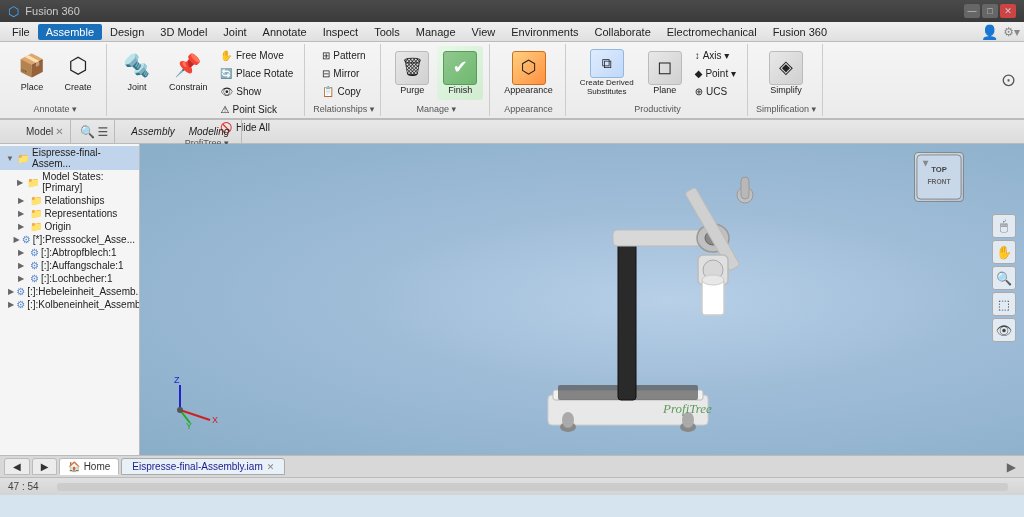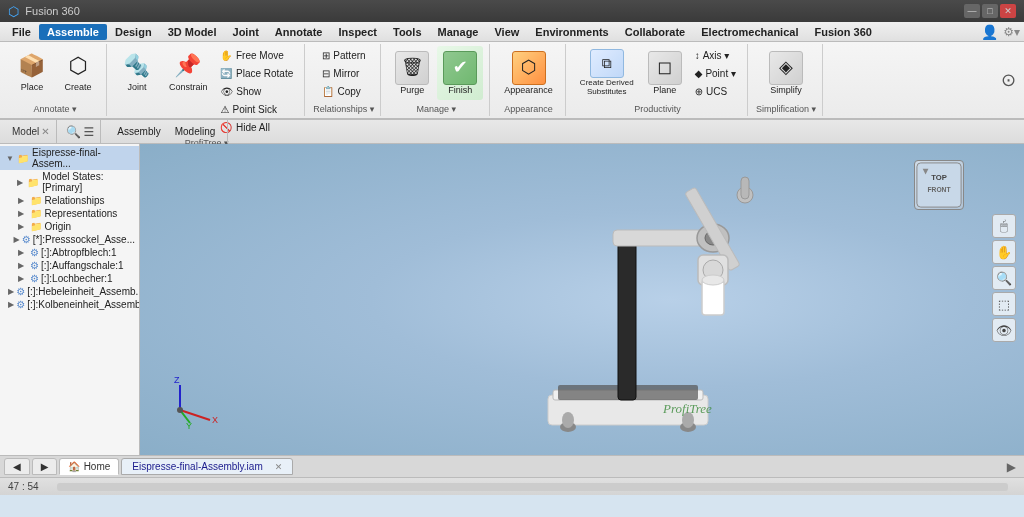--- a/index.html
+++ b/index.html
@@ -28,21 +28,20 @@
       align-items: center;
       padding: 0 4px;
       border-bottom: 1px solid #bbb;
     }
     .menu-item {
       padding: 2px 8px;
       font-size: 11px;
       color: #222;
       cursor: pointer;
       border-radius: 2px;
-      font-weight: bold;
     }
     .menu-item.active { background: #1a6fba; color: white; }
 
     
     #ribbon {
       height: 78px;
       background: linear-gradient(to bottom, #f5f5f5, #ebebeb);
       border-bottom: 2px solid #bbb;
       display: flex;
       align-items: stretch;
@@ -100,38 +99,38 @@
     }
     .ribbon-small-col { display: flex; flex-direction: column; gap: 0; }
 
     
     #toolbar-strip {
       height: 24px;
       background: linear-gradient(to bottom, #e8e8e8, #dcdcdc);
       border-bottom: 1px solid #bbb;
       display: flex;
       align-items: center;
-      padding: 0 6px;
+      padding: 0 20px;
       gap: 4px;
     }
     .toolbar-group {
       display: flex;
       align-items: center;
       gap: 2px;
       padding: 0 6px;
       border-right: 1px solid #bbb;
       height: 100%;
     }
     .toolbar-btn {
       padding: 2px 6px;
       font-size: 10px;
       color: #222;
       cursor: pointer;
       border-radius: 2px;
-      display: flex; align-items: center; gap: 2px;
+      display: flex; align-items: center; gap: 2px; font-style: italic;
     }
 
     
     #main {
       display: flex;
       height: calc(517px - 22px - 20px - 78px - 24px - 22px - 22px - 18px);
       height: 311px;
     }
 
     
@@ -167,21 +166,21 @@
     #viewport {
       flex: 1;
       position: relative;
       background: radial-gradient(ellipse at 60% 50%, #b8d0e8 0%, #a0bdd8 40%, #8aaec8 100%);
       overflow: hidden;
     }
 
     
     #viewcube {
       position: absolute;
-      top: 16px;
+      top: 8px;
       right: 50px;
       width: 60px;
       height: 60px;
     }
     .cube-face {
       width: 50px;
       height: 50px;
       background: linear-gradient(135deg, #d0dce8, #b0c4d8);
       border: 1px solid #888;
       border-radius: 4px;
@@ -271,21 +270,21 @@
     .bottom-file-tab {
       display: flex;
       align-items: center;
       padding: 2px 10px;
       font-size: 10px;
       background: #e8f0f8;
       border: 1px solid #aaa;
       border-radius: 3px 3px 0 0;
       cursor: pointer;
       color: #1a1a8c;
-      gap: 12px;
+      gap: 4px;
     }
   </style>
 </head>
 <body>
 
 <div id="titlebar">
   <div class="title-left">
     <span style="color:#4af;font-size:13px;">⬡</span>
     <span>Fusion 360</span>
   </div>

